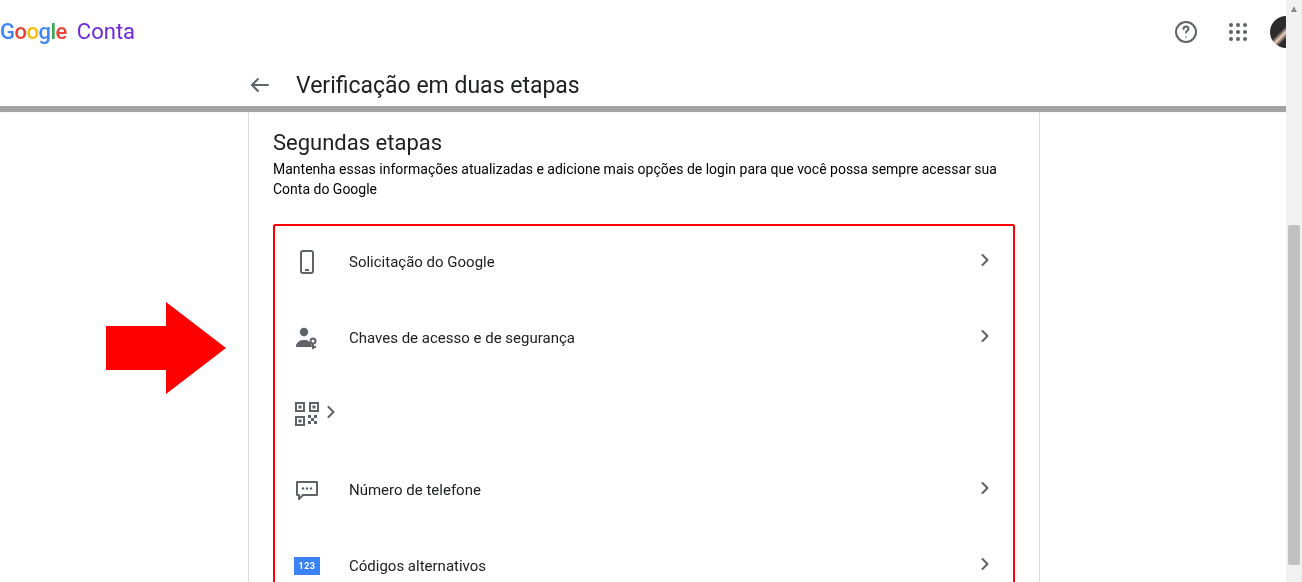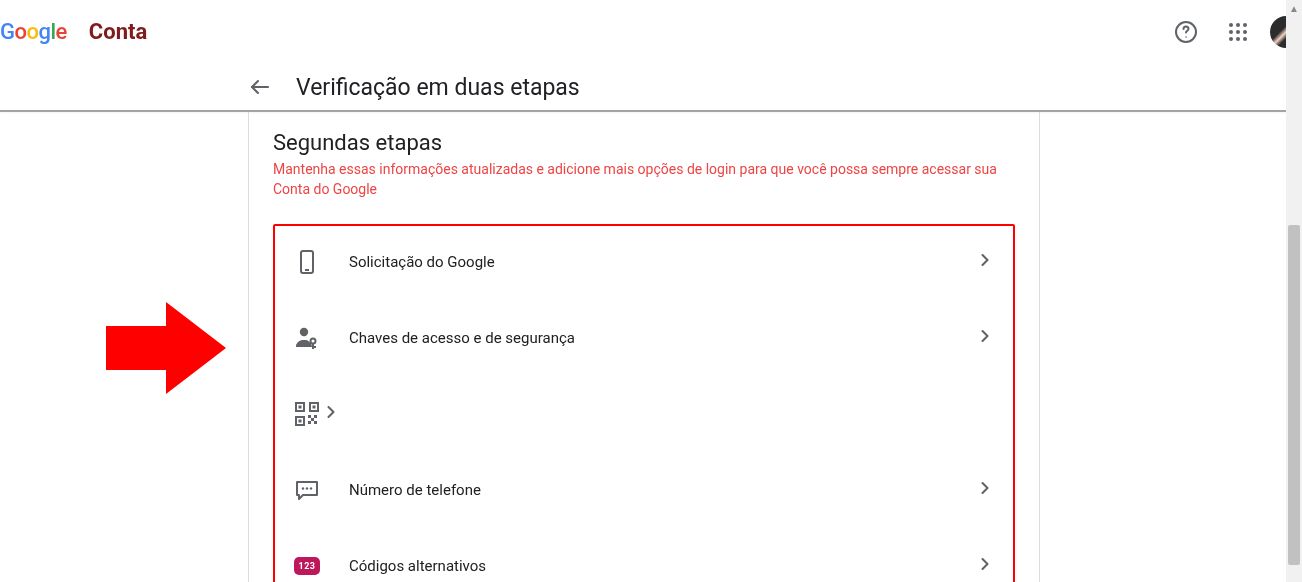--- a/index.html
+++ b/index.html
@@ -30,23 +30,23 @@
       letter-spacing: -0.5px;
     }
     .google-logo .g1 { color: #4285F4; }
     .google-logo .g2 { color: #EA4335; }
     .google-logo .g3 { color: #FBBC05; }
     .google-logo .g4 { color: #4285F4; }
     .google-logo .g5 { color: #34A853; }
     .google-logo .g6 { color: #EA4335; }
     .account-label {
       font-size: 22px;
-      color: #7f1d1d;
-      font-weight: 700;
-      margin-left: 18px;
+      color: #6d28d9;
+      font-weight: 400;
+      margin-left: 6px;
     }
     .header-right {
       display: flex;
       align-items: center;
       gap: 12px;
     }
     .icon-btn {
       width: 40px;
       height: 40px;
       border-radius: 50%;
@@ -62,21 +62,21 @@
       border-radius: 50%;
       background: linear-gradient(135deg, #2c2c2c 40%, #f0d0c0 50%, #2c2c2c 60%);
       cursor: pointer;
     }
     .subheader {
       height: 48px;
       display: flex;
       align-items: center;
       padding-left: 248px;
       gap: 24px;
-      border-bottom: 2px solid #a3a3a3;
+      border-bottom: 6px solid #a3a3a3;
       box-shadow: 0 1px 2px rgba(0,0,0,0.05);
     }
     .back-btn {
       width: 24px;
       height: 24px;
       display: flex;
       align-items: center;
       justify-content: center;
       color: #5f6368;
       cursor: pointer;
@@ -97,21 +97,21 @@
       padding: 18px 24px 0 24px;
     }
     .section-title {
       font-size: 22px;
       color: #202124;
       font-weight: 400;
       margin-bottom: 4px;
     }
     .section-desc {
       font-size: 14px;
-      color: #ef4444;
+      color: #000000;
       line-height: 1.45;
       margin-bottom: 24px;
       max-width: 740px;
     }
     .options-box {
       border: 2px solid #ff0000;
       border-radius: 2px;
     }
     .option-row {
       display: flex;
@@ -175,22 +175,22 @@
       height: 16px;
       display: flex;
       align-items: center;
       justify-content: center;
       color: #888;
       font-size: 10px;
     }
     .backup-codes-icon {
       width: 26px;
       height: 18px;
-      background: #be185d;
-      border-radius: 5px;
+      background: #3b82f6;
+      border-radius: 0;
       color: #fff;
       font-size: 9px;
       font-weight: bold;
       display: flex;
       align-items: center;
       justify-content: center;
       letter-spacing: 0.5px;
     }
   </style>
 </head>

